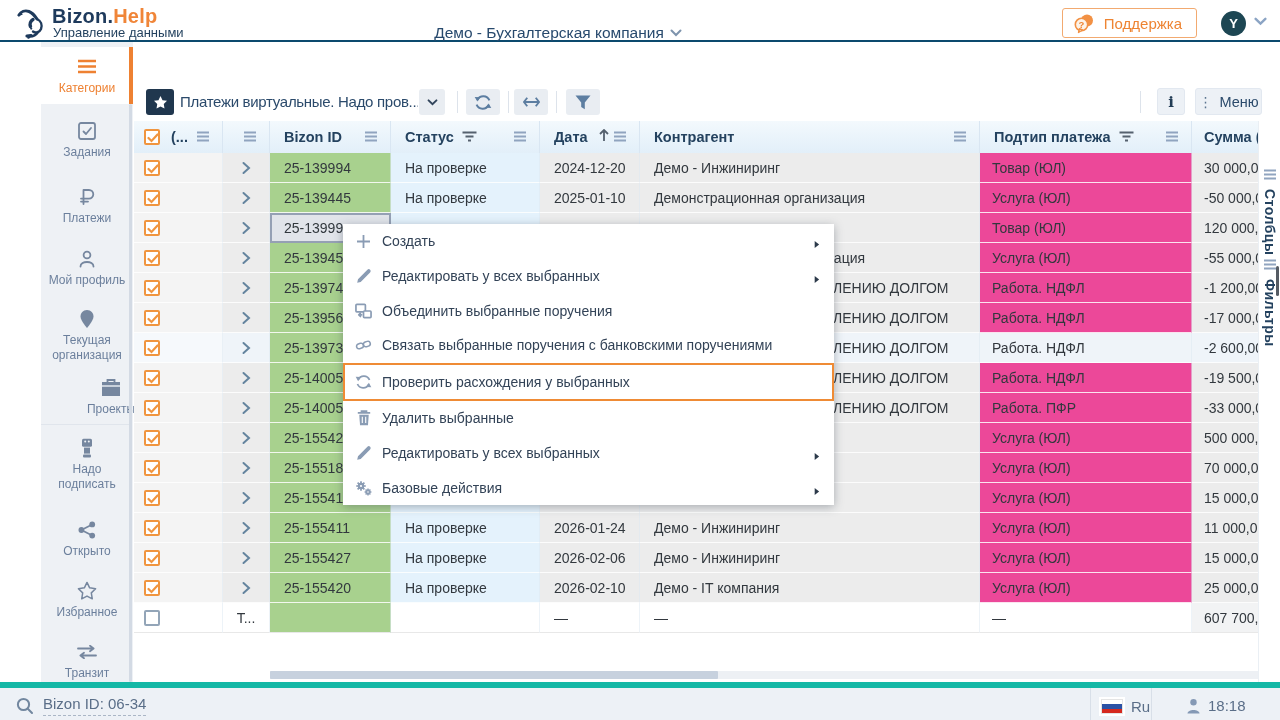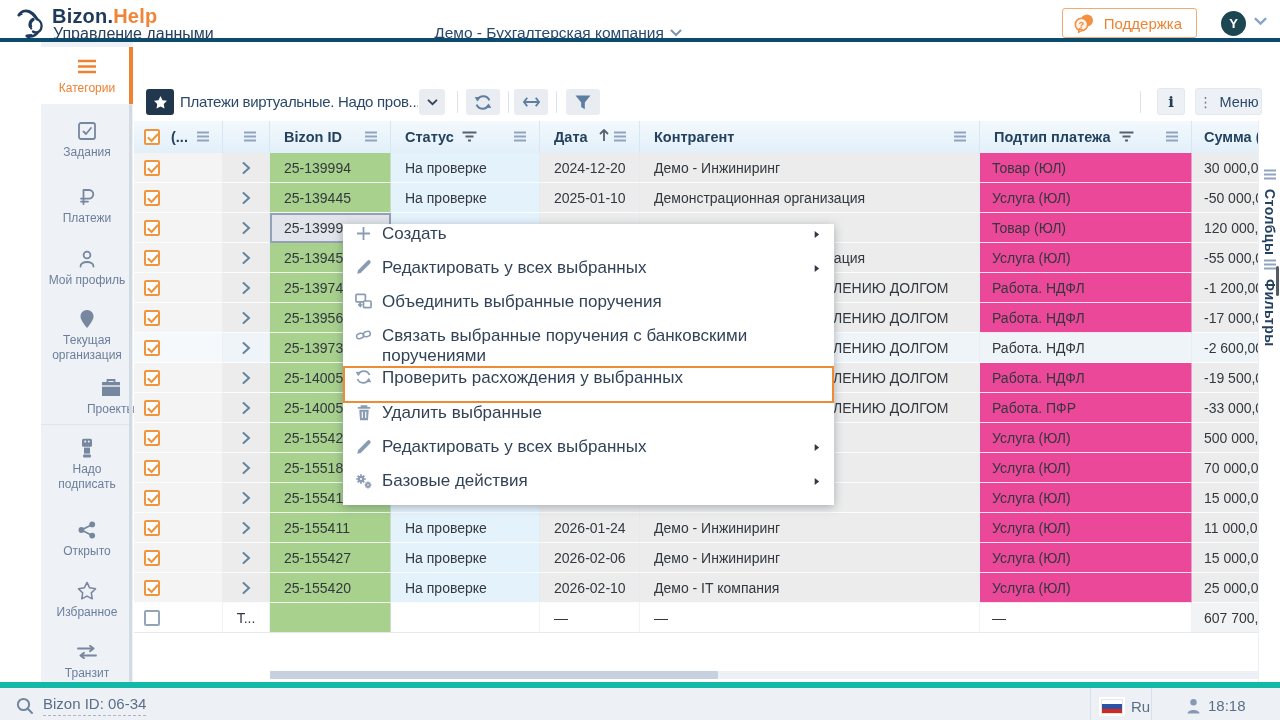--- a/index.html
+++ b/index.html
@@ -1,25 +1,25 @@
 <!DOCTYPE html>
 <html><head>
 <meta charset="utf-8">
 <style>
   * { margin:0; padding:0; box-sizing:border-box; }
   html,body { width:1280px; height:720px; overflow:hidden; }
   body { font-family:"Liberation Sans", sans-serif; background:#fff; }
   #app { position:relative; width:1280px; height:720px; background:#fff; overflow:hidden; }
 
   
-  #topbar { position:absolute; left:0; top:0; width:1280px; height:42px; background:#fff; border-bottom:4px solid #0c4a6e; z-index:30; }
+  #topbar { position:absolute; left:0; top:0; width:1280px; height:42px; background:#fff; border-bottom:2px solid #0c4a6e; z-index:30; }
   #logo-icon { position:absolute; left:16px; top:6px; width:32px; height:34px; }
   #brand { position:absolute; left:52px; top:5px; font-size:20px; font-weight:bold; color:#1e3a5c; letter-spacing:0.2px; }
   #brand .brand2 { color:#f08538; }
-  #subtitle { position:absolute; left:53px; top:25px; font-size:16px; color:#24425f; }
+  #subtitle { position:absolute; left:53px; top:25px; font-size:13px; color:#24425f; }
   #company-wrap { position:absolute; left:0; top:0; width:1144px; height:42px; display:flex; align-items:flex-end; justify-content:center; pointer-events:none; }
   #company { display:flex; align-items:center; gap:6px; pointer-events:auto; transform:translateX(-14px); }
   #company .txt { font-size:15.5px; color:#27496d; }
   .chev-down { width:12px; height:8px; }
   #support-btn { position:absolute; right:83px; top:8px; height:30px; padding:0 14px 0 10px; border:1px solid #f2aa70; border-radius:3px; background:#fff; display:flex; align-items:center; gap:9px; color:#ee8432; font-size:15px; }
   #avatar { position:absolute; right:34px; top:11px; width:25px; height:25px; border-radius:50%; background:#1d4653; color:#fff; font-size:13px; font-weight:bold; display:flex; align-items:center; justify-content:center; }
   #avatar-chev { position:absolute; right:13px; top:17px; width:13px; height:9px; }
 
   
   #sidebar { position:absolute; left:0; top:42px; width:92px; height:640px; background:#eef1f5; z-index:5;margin-left:41px; }
@@ -102,21 +102,21 @@
   #sb-search { position:absolute; left:16px; top:7px; display:flex; align-items:center; gap:9px; color:#5a6e88; font-size:15px; }
   #sb-search .q { border-bottom:1px dashed #aab6c6; padding-bottom:3px; }
   .sb-sep { position:absolute; top:0; width:1px; height:38px; background:#d8dfe8; }
   #lang-zone { position:absolute; left:1101px; top:10px; display:flex; align-items:center; gap:5px; color:#5a6e88; font-size:15px; }
   #flag { width:22px; height:15px; border:1px solid #e4e4e4; outline:2px solid #fff; background:#fff; display:flex; flex-direction:column; margin-right:3px; }
   #flag div { flex:1; }
   #time-zone { position:absolute; left:1186px; top:9px; display:flex; align-items:center; gap:7px; color:#5a6e88; font-size:15px; }
 
   
   #context-menu { position:absolute; left:343px; top:224px; width:491px; height:281px; background:#fff; box-shadow:0 2px 9px rgba(55,65,80,0.38); z-index:20; display:flex; flex-direction:column; }
-  .menu-item { position:relative; flex:1; display:flex; padding-left:12px; color:#334357; font-size:17px; }
+  .menu-item { position:relative; flex:1; display:flex; align-items:center; padding-left:12px; color:#334357; font-size:14px; }
   .menu-item .mi-ico { width:17px; height:19px; margin-right:10px; display:flex; align-items:center; justify-content:center; color:#8a9cb4; }
   .menu-item .mi-arrow { position:absolute; right:13px; width:7px; height:10px; color:#2c3a4a; }
   .menu-item.highlight { border:2px solid #ef8b35; padding-left:10px; }
 </style>
 </head>
 <body>
 
 <div id="app">
 
   <header id="topbar">

